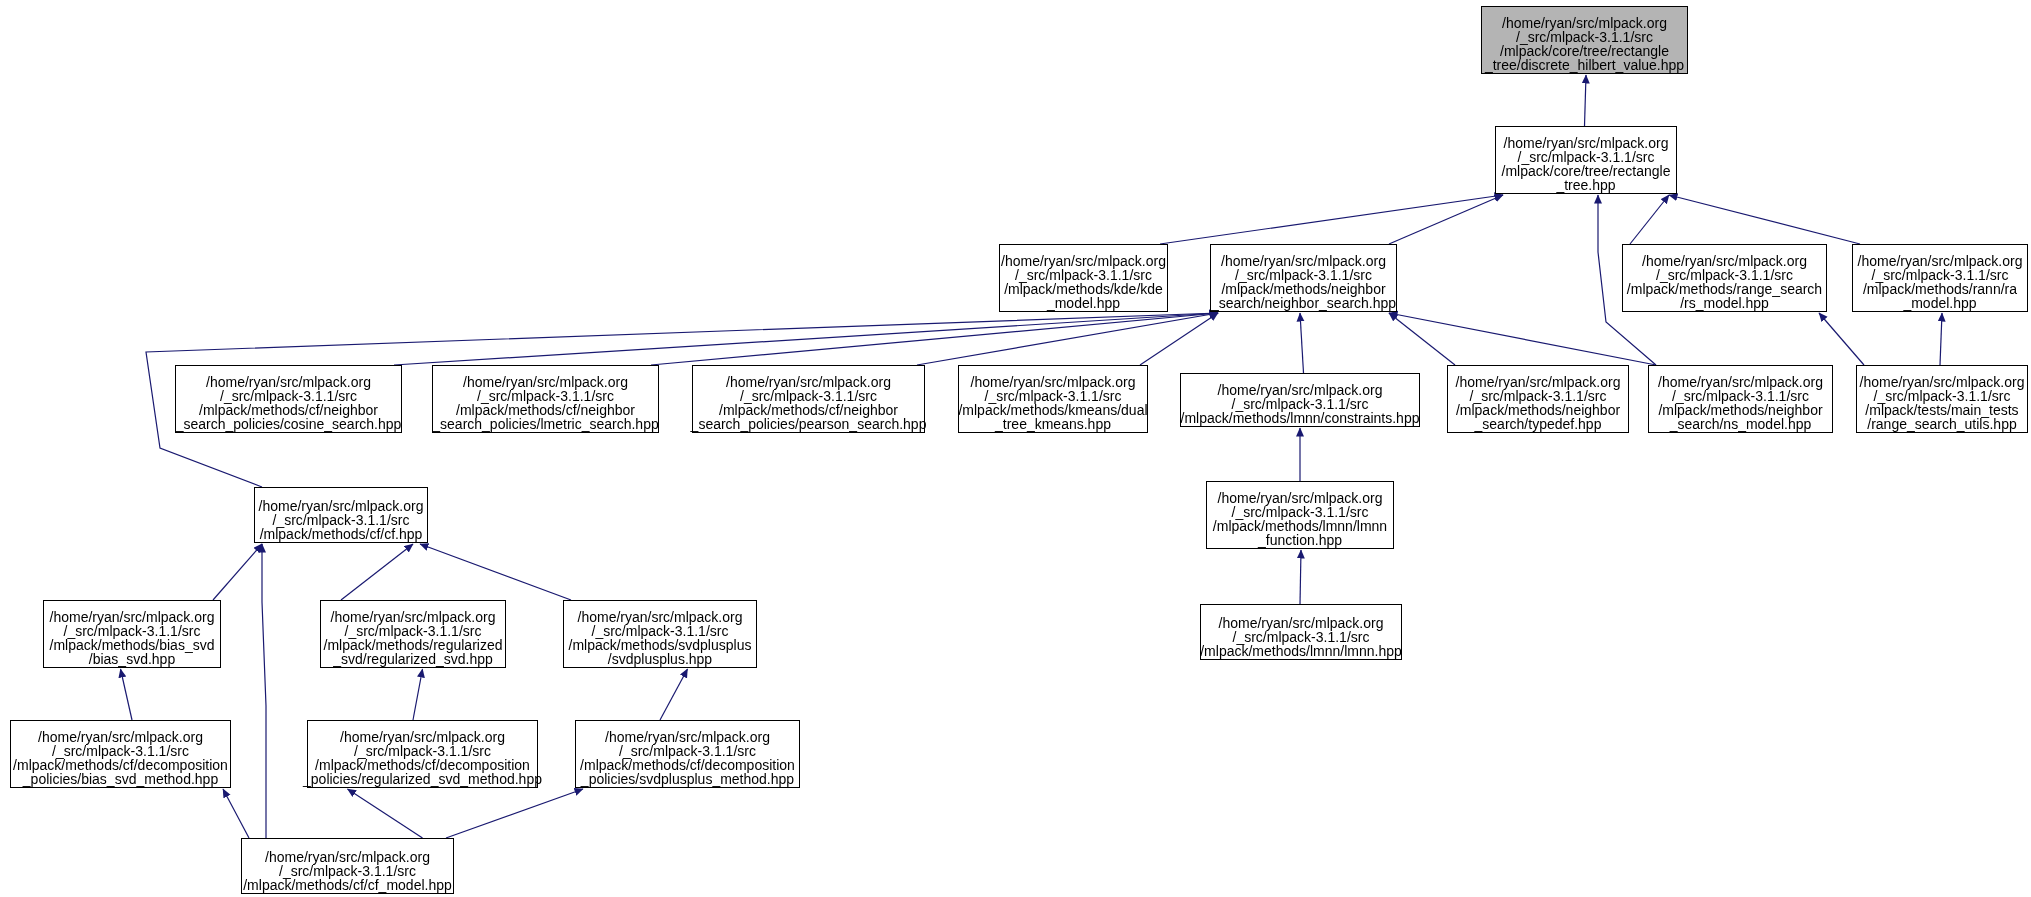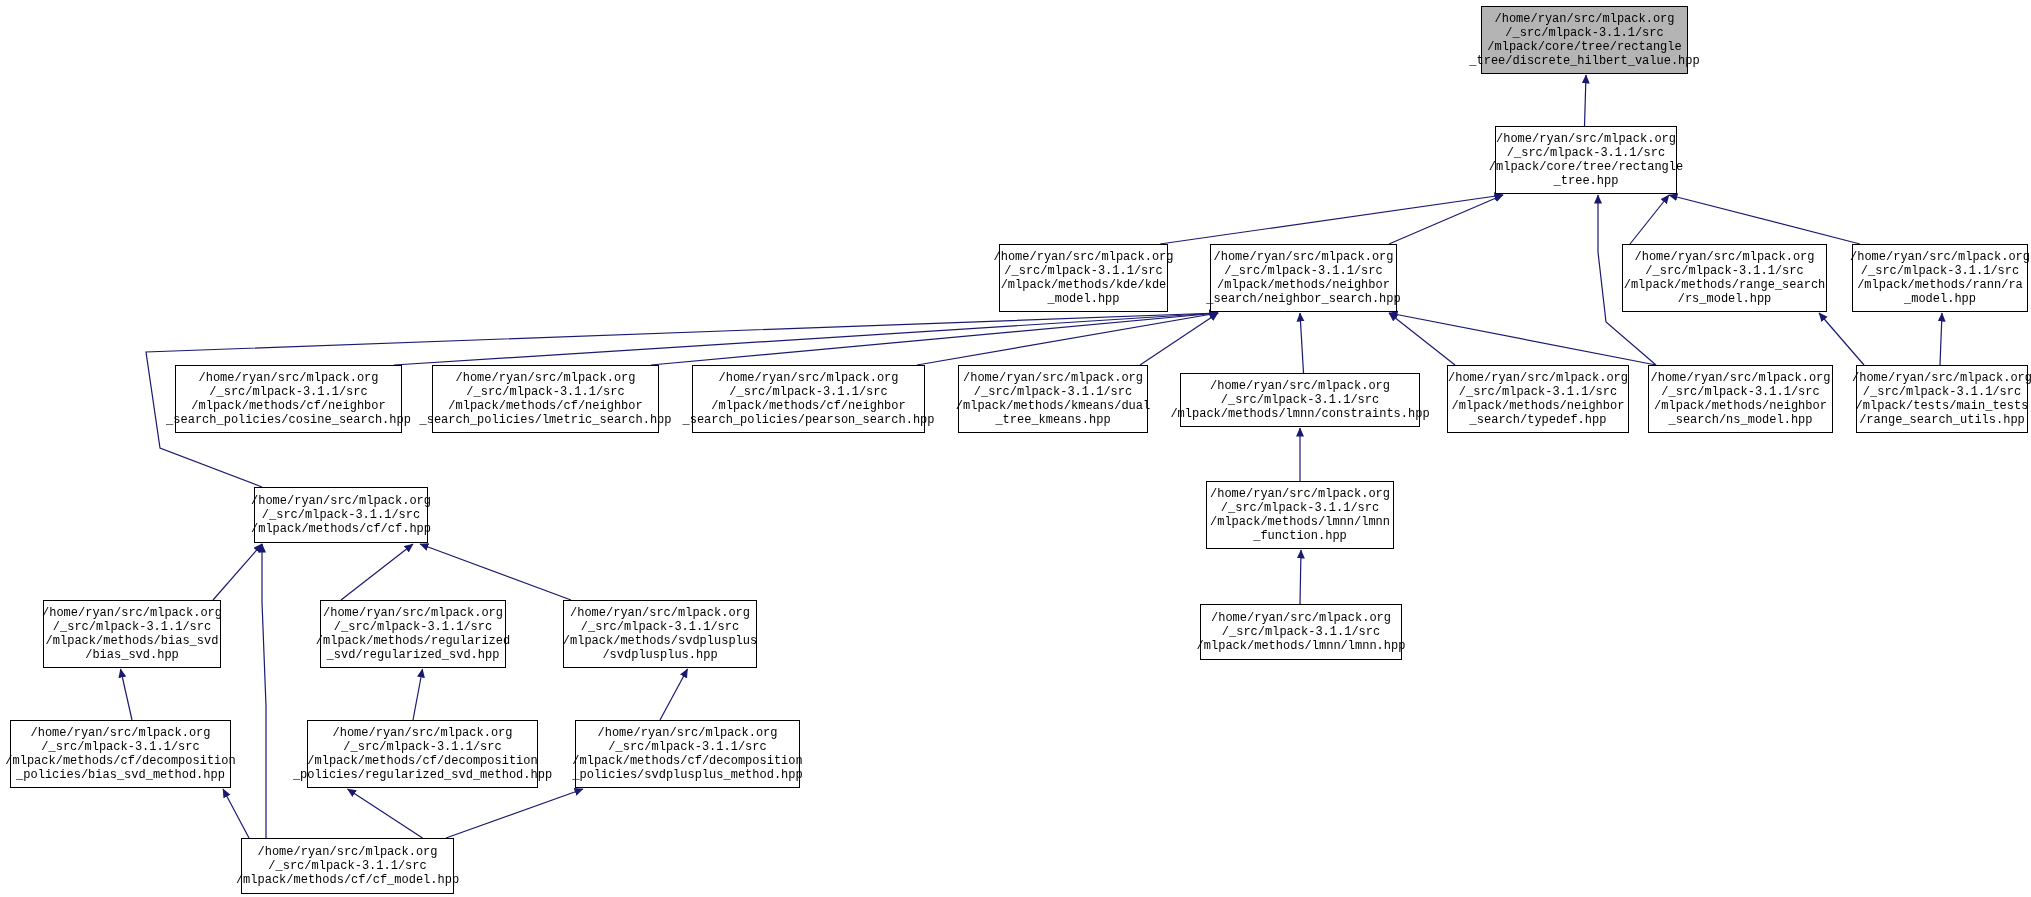--- a/index.html
+++ b/index.html
@@ -11,25 +11,24 @@
     overflow:hidden;
   }
   #edges{position:absolute;left:0;top:0;z-index:1;}
   #nodes{position:absolute;left:0;top:0;width:100%;height:100%;z-index:2;}
   .node{
     position:absolute;
     box-sizing:border-box;
     border:1px solid var(--node-border,#000);
     background:var(--node-fill,#fff);
     color:var(--text-color,#000);
-    display:flex;align-items:center;justify-content:center;
+    display:flex;align-items:flex-end;justify-content:center;
     text-align:center;
-    font-size:12px;line-height:14px;
+    font-size:14px;line-height:14px;
     cursor:pointer;
-    font-family:Liberation Mono, monospace;
   }
   .node.root{background:var(--root-fill,#b4b4b4);}
   .node .lbl{white-space:pre-line;display:block;padding:1px 2px;}
   .edge{
     fill:none;
     stroke:var(--edge-color,#191970);
     stroke-width:1.2;
   }
   #arrowhead-path{fill:var(--edge-color,#191970);}
 </style>

